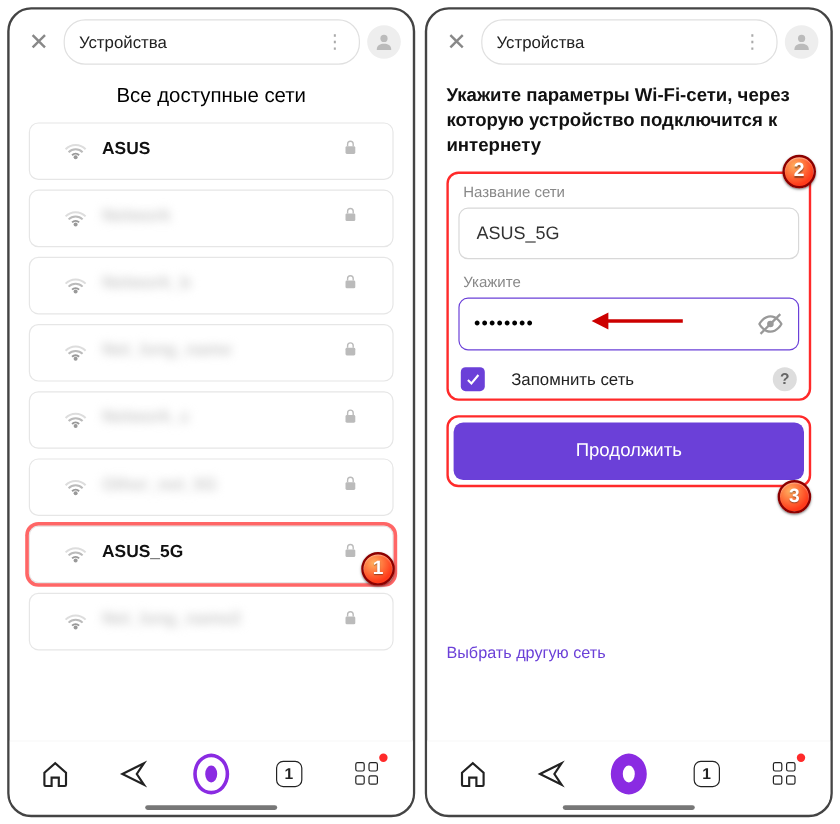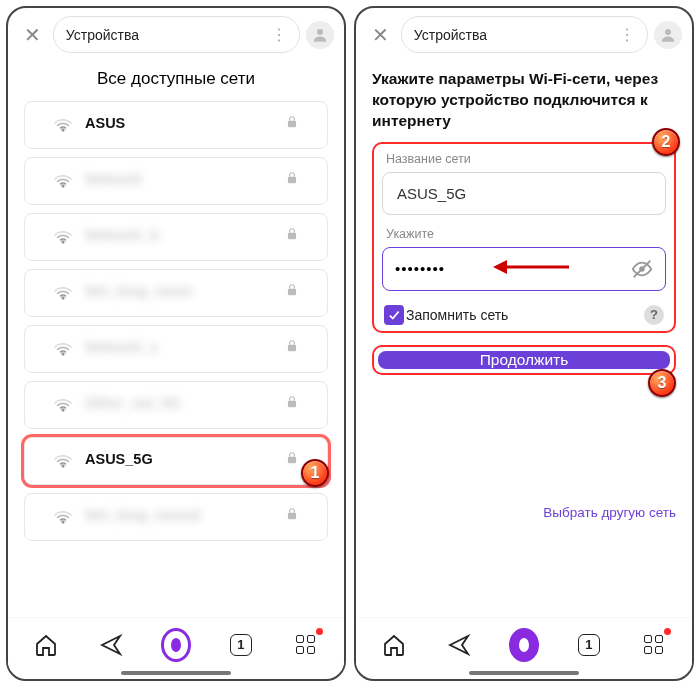--- a/index.html
+++ b/index.html
@@ -100,37 +100,37 @@
     padding: 10px 12px; position:relative;
   }
   .pw-input { border:none; outline:none; flex:1; font-size:15px; letter-spacing:1px; }
   .eye-ic { width:22px; height:22px; cursor:pointer; }
   .eye-ic svg { width:22px; height:22px; fill:#999; }
   .arrow-ann {
     position:absolute; left: 108px; top:50%; transform:translateY(-50%);
     pointer-events:none;
   }
   .arrow-ann svg { width:80px; height:20px; }
-  .remember-row { display:flex; align-items:center; gap:2px; margin:14px 2px 4px 2px; }
+  .remember-row { display:flex; align-items:center; gap:22px; margin:14px 2px 4px 2px; }
   .chk {
     width:20px; height:20px; border-radius:4px; background:#6b40d8;
     display:flex; align-items:center; justify-content:center;
   }
   .chk svg { width:14px; height:14px; stroke:#fff; stroke-width:3; fill:none; }
   .remember-lbl { flex:1; font-size:14px; color:#222; }
   .help-ic { width:20px; height:20px; border-radius:50%; background:#ddd; color:#666;
     display:flex; align-items:center; justify-content:center; font-size:13px; font-weight:700; }
   .primary-btn {
     width:100%; background:#6b40d8; color:#fff; border:none;
-    border-radius:8px; font-size:15.5px; font-weight:500;
+    border-radius:8px; padding:15px; font-size:15.5px; font-weight:500;
     margin-top:10px; cursor:pointer;
   }
   .highlight-box { border:2.5px solid #ff2a2a; border-radius:10px; padding:6px 8px 2px 8px; position:relative; }
   .highlight-box2 { border:2.5px solid #ff2a2a; border-radius:10px; padding:4px; margin-top:12px; position:relative; }
-  .other-link { text-align:right; color:#6b40d8; font-size:13.5px; margin: 22px 0 6px 0; cursor:pointer; }
+  .other-link { text-align:left; color:#6b40d8; font-size:13.5px; margin: 22px 0 6px 0; cursor:pointer; }
   .bottombar {
     height:54px; display:flex; align-items:center; justify-content:space-around;
     border-top:1px solid rgba(0,0,0,0.03); padding:0 6px;
     background:#fff;
   }
   .bb-item { width:30px; height:30px; display:flex; align-items:center; justify-content:center; cursor:pointer; position:relative; }
   .bb-item svg { width:24px; height:24px; fill:none; stroke:#222; stroke-width:1.8; }
   .bb-alice { width:34px; height:34px; border-radius:50%; border:3px solid #8a2be2; position:relative; }
   .bb-alice.filled { background:#8a2be2; }
   .bb-alice.filled::after { content:""; position:absolute; inset:7px; background:#fff; border-radius:50%; }

